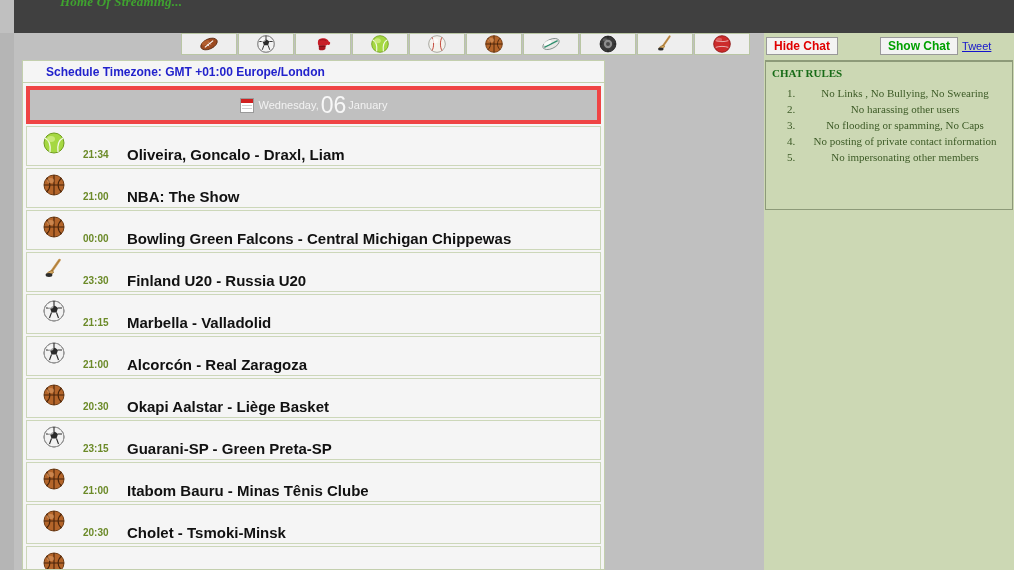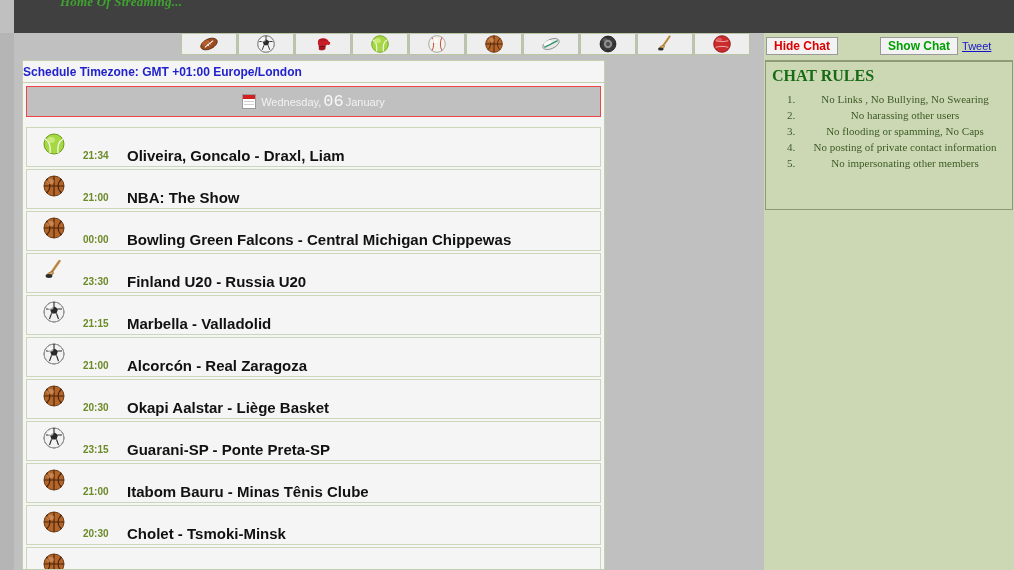--- a/index.html
+++ b/index.html
@@ -100,33 +100,33 @@
     width: 583px;
     height: 510px;
     background: #f5f5f5;
     border: 1px solid #c3cfae;
     box-sizing: border-box;
     overflow: hidden;
   }
   .schedule-title {
     height: 22px;
     line-height: 22px;
-    padding: 0 0 0 0;
+    padding: 0 0 0 23px;
     color: #2222cc;
     font-weight: bold;
     font-size: 12px;
     background: #f5f5f5;
     border-bottom: 1px solid #c3cfae;
     box-sizing: border-box;
   }
   .date-bar {
-    height: 31px;
-    margin: 3px 3px 8px 3px;
+    height: 38px;
+    margin: 3px 3px 0 3px;
     background: #c0c0c0;
-    border: 1px solid #ef4444;
+    border: 4px solid #ef4444;
     box-sizing: border-box;
     display: flex;
     align-items: center;
     justify-content: center;
   }
   .cal-icon {
     width: 14px;
     height: 15px;
     margin-right: 5px;
     position: relative;
@@ -145,23 +145,22 @@
     content: "";
     position: absolute;
     left: 1px; right: 1px; top: 6px;
     height: 1px;
     background: #cfcfcf;
     box-shadow: 0 3px 0 #cfcfcf;
   }
   .date-text { color: #f2f2f2; font-size: 11px; }
   .date-num {
     color: #f7f7f7;
-    font-size: 17px;
+    font-size: 23px;
     padding: 0 2px;
-    font-family: Liberation Mono, monospace;
   }
 
   .rows { padding: 2px 3px 0 3px; }
   .row {
     position: relative;
     height: 40px;
     margin-bottom: 2px;
     background: #f5f5f5;
     border: 1px solid #ccd7b9;
     box-sizing: border-box;
@@ -238,21 +237,21 @@
     background: #ccd8b4;
     border: 1px solid #8d9a79;
     border-top: 2px solid #8d9a79;
     box-sizing: border-box;
   }
   .chat-rules-title {
     margin: 5px 0 0 6px;
     color: #176b17;
     font-family: "Liberation Serif", serif;
     font-weight: bold;
-    font-size: 16px;
+    font-size: 11px;
   }
   .chat-rules-list {
     margin: 6px 0 0 0;
     padding: 0 0 0 32px;
     list-style: decimal;
     text-align: center;
   }
   .chat-rules-list li {
     color: #3c5a26;
     font-family: "Liberation Serif", serif;
@@ -476,21 +475,21 @@
         </div>
         <div class="row">
           <span class="row-icon"><svg width="24" height="24" viewBox="0 0 24 24">
         <circle cx="12" cy="12" r="10" fill="#f2f2f2" stroke="#6d6d6d" stroke-width="1"></circle>
         <circle cx="12" cy="12" r="10" fill="none" stroke="#9a9a9a" stroke-width="1"></circle>
         <polygon points="12,6 16,9 14.5,13.5 9.5,13.5 8,9" fill="#2a2a2a"></polygon>
         <path d="M12 2 L12 6 M4 9 L8 9 M20 9 L16 9 M9.5 13.5 L7.5 19 M14.5 13.5 L16.5 19" stroke="#2a2a2a" stroke-width="1.1" fill="none"></path>
         <ellipse cx="8.5" cy="7.5" rx="3" ry="2.2" fill="#fff" opacity=".6"></ellipse>
       </svg></span>
           <span class="row-time">23:15</span>
-          <span class="row-name">Guarani-SP - Ponte Preta-SP</span>
+          <span class="row-name">Guarani-SP - Green Preta-SP</span>
         </div>
         <div class="row">
           <span class="row-icon"><svg width="24" height="24" viewBox="0 0 24 24">
         <circle cx="12" cy="12" r="10" fill="#b4652a" stroke="#6d3a12" stroke-width="1"></circle>
         <path d="M12 2 L12 22 M2 12 L22 12" stroke="#49240a" stroke-width="1.1" fill="none"></path>
         <path d="M4.5 5 C9 9 9 15 4.5 19" stroke="#49240a" stroke-width="1.1" fill="none"></path>
         <path d="M19.5 5 C15 9 15 15 19.5 19" stroke="#49240a" stroke-width="1.1" fill="none"></path>
         <ellipse cx="8.5" cy="7.5" rx="3.6" ry="2.6" fill="#e0a169" opacity=".55"></ellipse>
       </svg></span>
           <span class="row-time">21:00</span>

